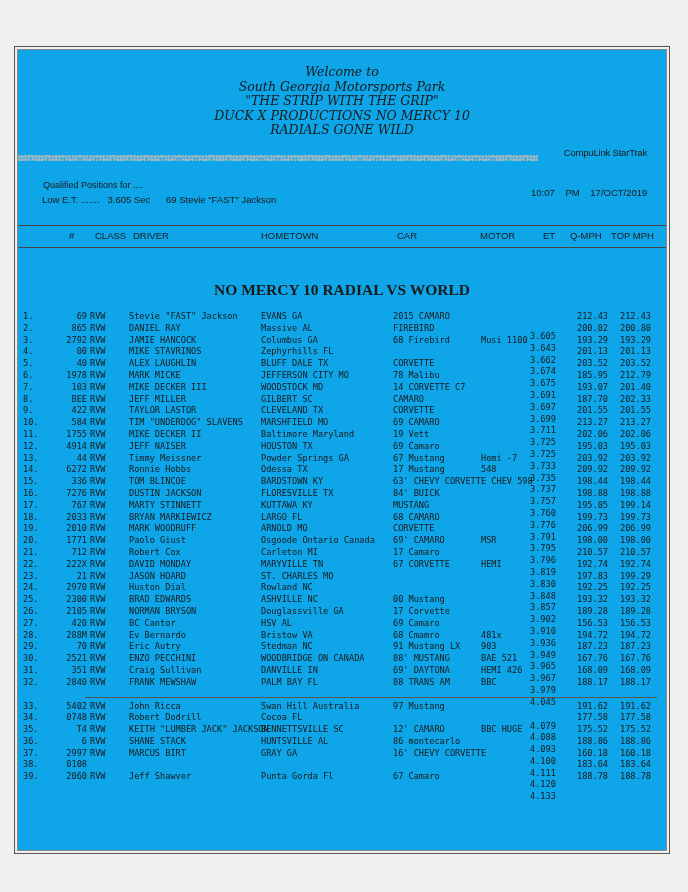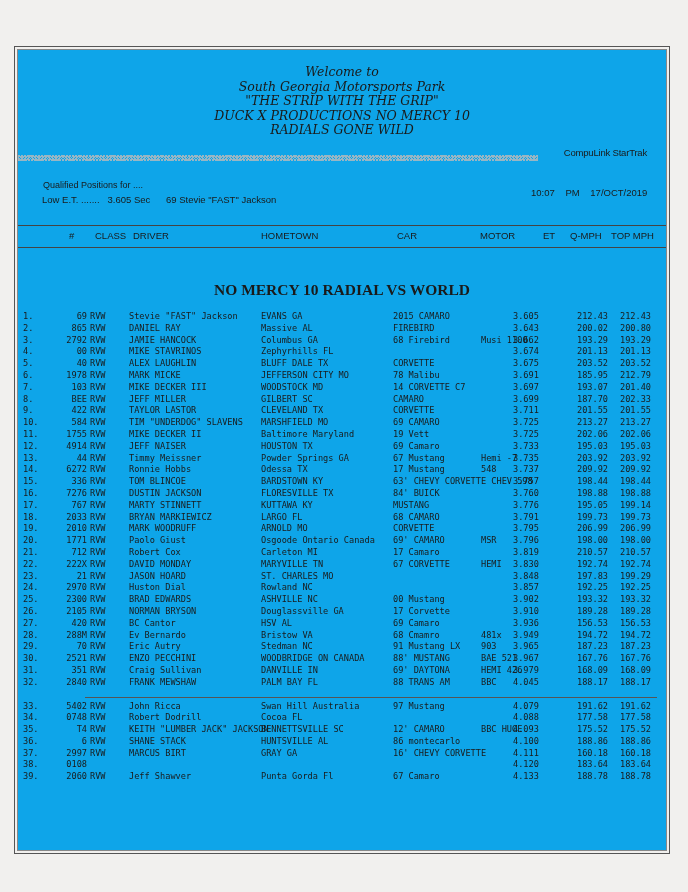--- a/index.html
+++ b/index.html
@@ -69,21 +69,21 @@
   }
   .row { position: relative; height: 11.8px; }
   .row span { position: absolute; top: 0; white-space: nowrap; }
   .c-pos { left: 8px; }
   .c-num { left: 40px; width: 32px; text-align: right; }
   .c-cls { left: 75px; }
   .c-drv { left: 114px; }
   .c-home { left: 246px; }
   .c-car { left: 378px; }
   .c-mot { left: 466px; }
-  .c-et { left: 498px; }
+  .c-et { left: 515px; margin-top: 20px; }
   .c-q { left: 553px; width: 40px; text-align: right; }
   .c-top { left: 596px; width: 40px; text-align: right; }
   .gap { height: 12px; position: relative; }
   .gap .rule { position: absolute; left: 70px; right: 12px; top: 8px; border-top: 1px solid #555; }
 </style>
 </head>
 <body>
 
 <div class="page">
   <div class="header">

